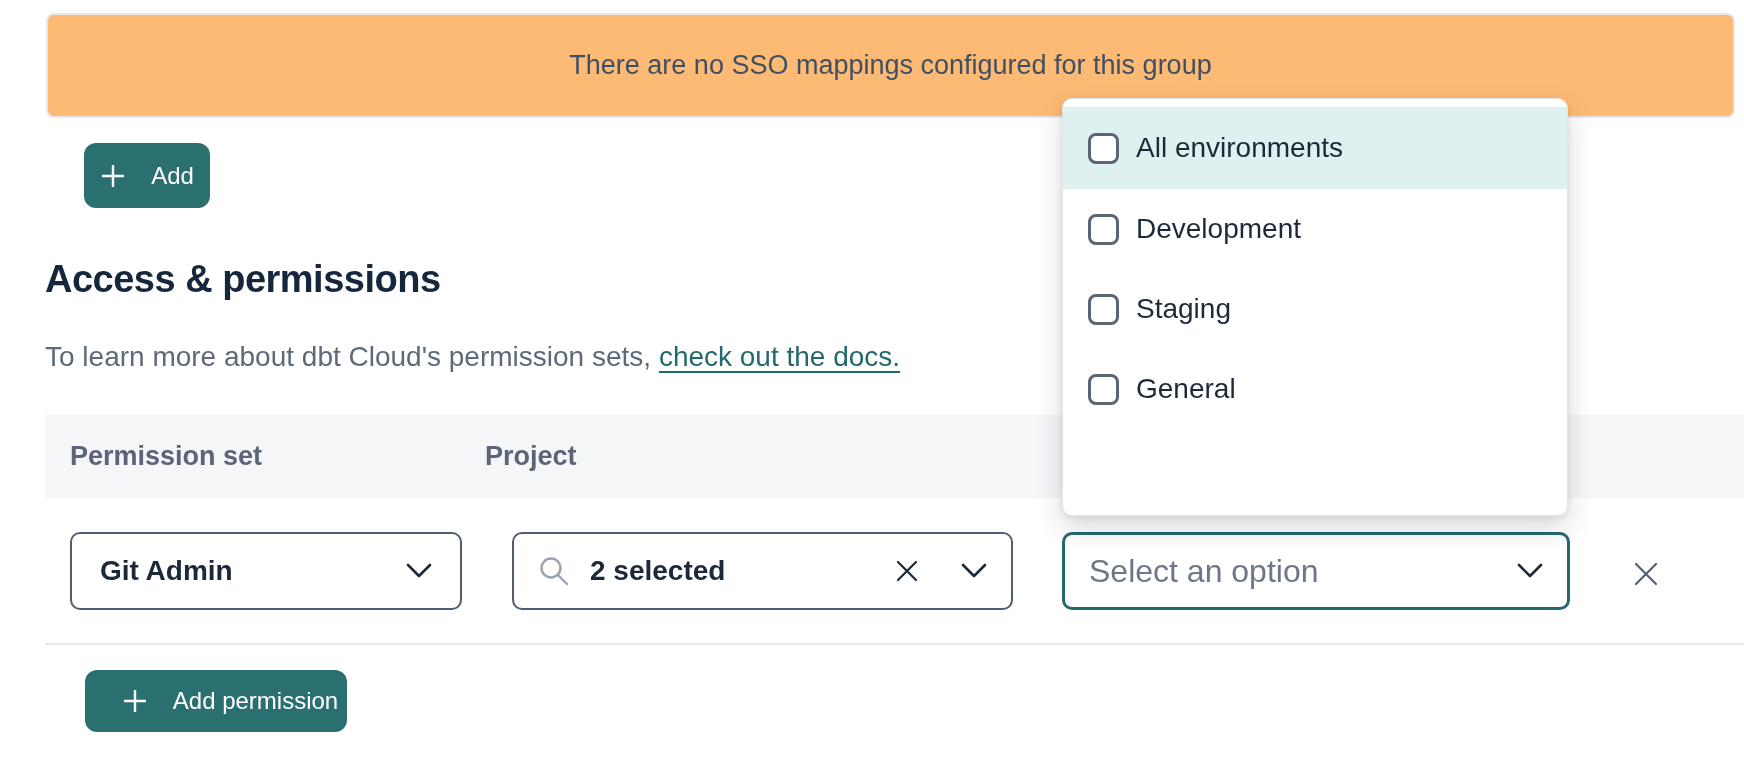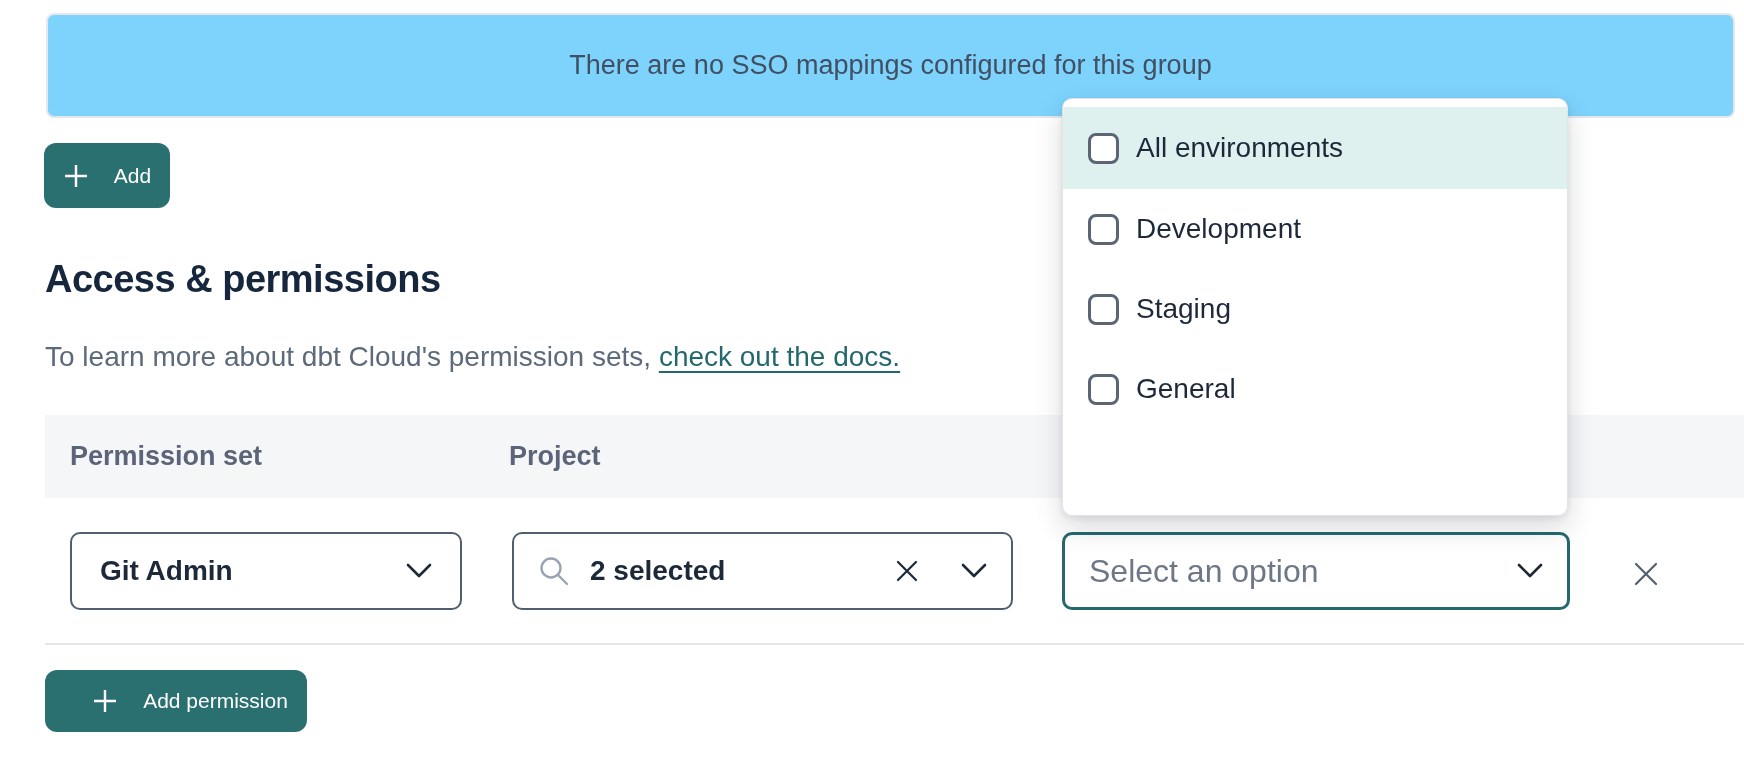--- a/index.html
+++ b/index.html
@@ -4,45 +4,45 @@
 <style>
   * { margin:0; padding:0; box-sizing:border-box; }
   html,body { width:1744px; height:772px; background:#ffffff;
     font-family:"Liberation Sans","DejaVu Sans",sans-serif; color:#1d2939;
     overflow:hidden; position:relative; }
 
   .abs { position:absolute; }
 
   
   .sso-box { left:46px; top:13px; width:1689px; height:105px;
-    border:2px solid #e6e7ec; border-radius:8px; background:#7dd3fc;
+    border:2px solid #e6e7ec; border-radius:8px; background:#fdba74;
     display:flex; align-items:center; justify-content:center; }
   .sso-box span { font-size:27px; color:#414f62; }
 
   
   .teal-btn { background:#2b7071; border:none; border-radius:12px;
-    color:#ffffff; font-size:21px; font-family:inherit;
+    color:#ffffff; font-size:24px; font-family:inherit;
     display:flex; align-items:center; gap:25px; cursor:pointer;
-    justify-content:center; }
+    justify-content:center;margin-left:40px; }
   .btn-add { left:44px; top:143px; width:126px; height:65px; }
   .btn-add-permission { left:45px; top:670px; width:262px; height:62px;padding-left:28px; }
   .plus-icon { width:26px; height:26px; display:block; }
 
   
   .section-title { left:45px; top:258px; font-size:38px; font-weight:700;
     color:#16263c; letter-spacing:-0.5px; }
   .section-desc { left:45px; top:341px; font-size:28px; color:#5d6a7a; }
   .docs-link { color:#23686c; text-decoration:underline; text-underline-offset:5px; }
 
   
   .table-header { left:45px; top:415px; width:1699px; height:83px;
     background:#f5f6f8; display:flex; align-items:center; }
   .th { font-size:27px; font-weight:700; color:#5b6478; position:absolute; }
   .th-permission { left:25px; }   
-  .th-project { left:464px; }     
+  .th-project { left:440px; }     
 
   .divider { left:45px; top:643px; width:1699px; height:0;
     border-top:2px solid #e6e7eb; }
 
   
   .control { position:absolute; top:532px; height:78px; background:#fff;
     border:2px solid #515e70; border-radius:10px;
     display:flex; align-items:center; }
   .select-permission { left:70px; width:392px; padding:0 28px; }
   .select-project { left:512px; width:501px; padding:0 24px; }

